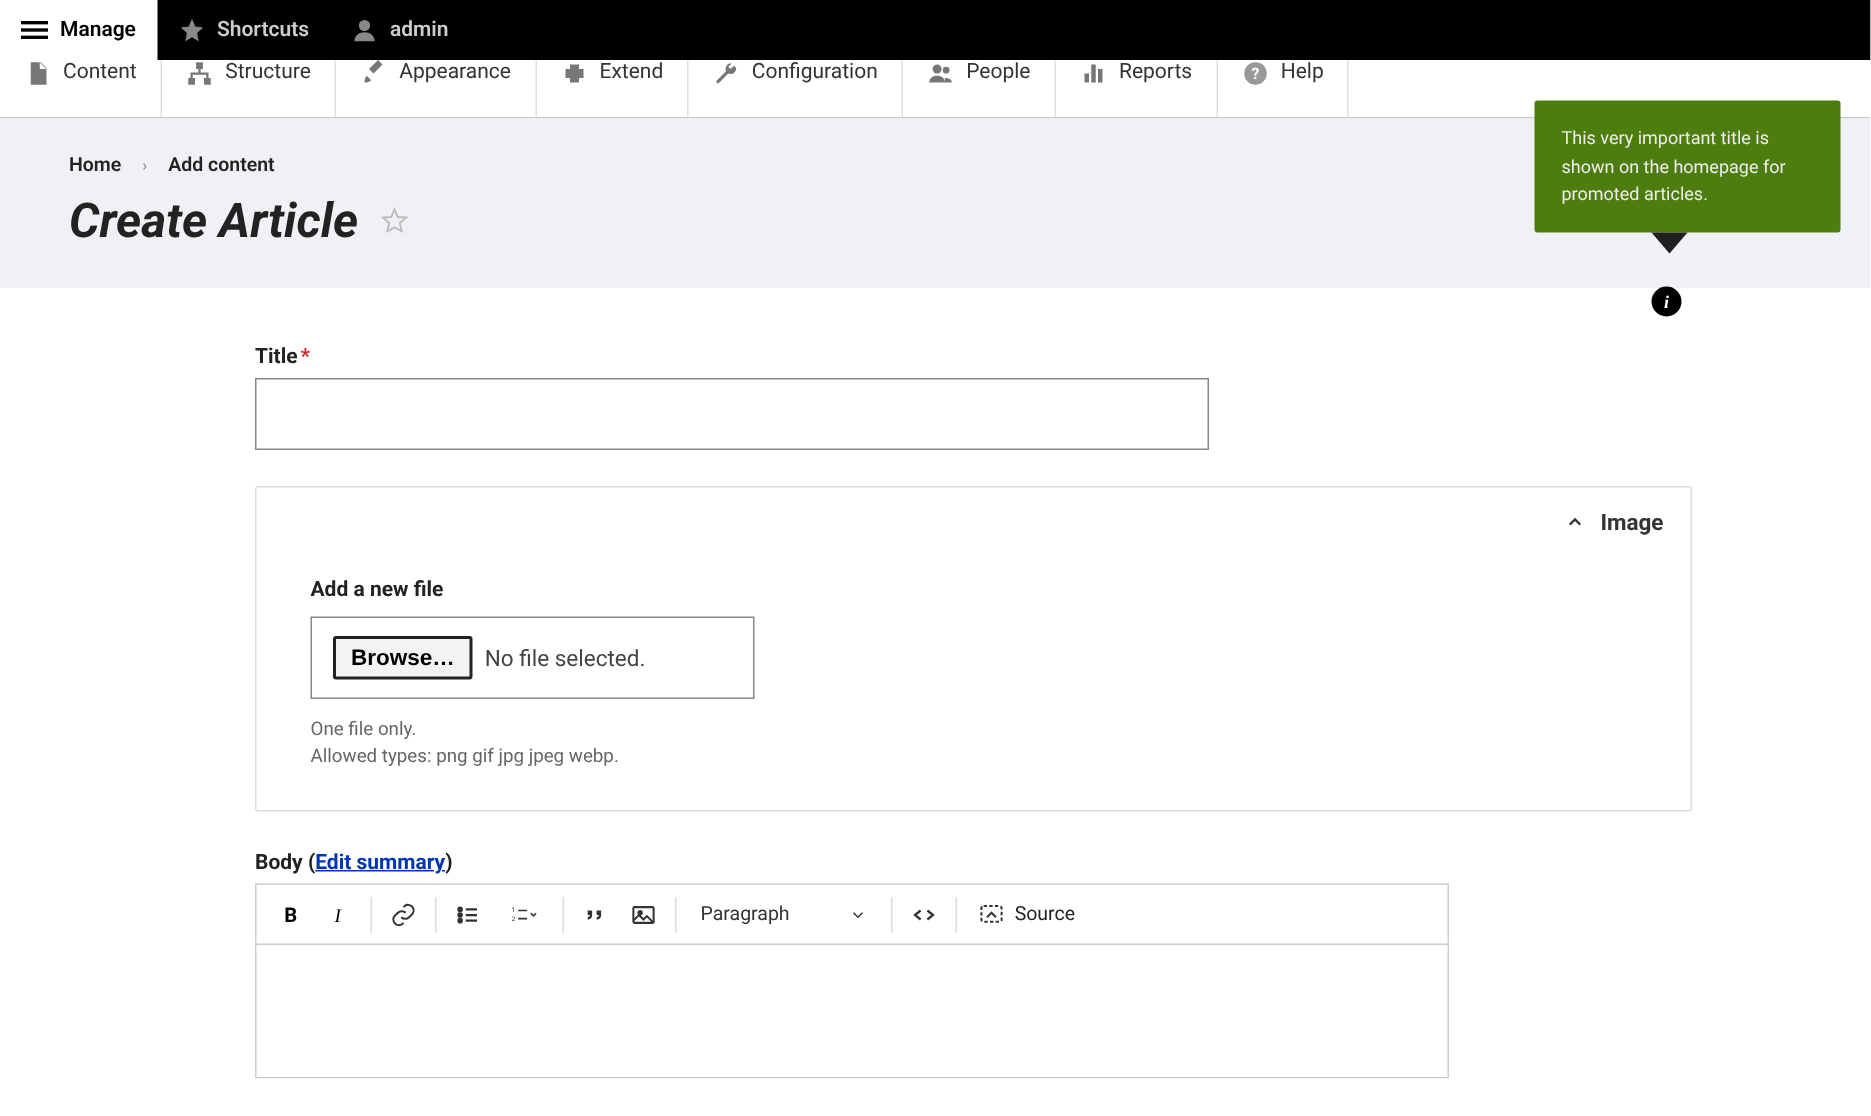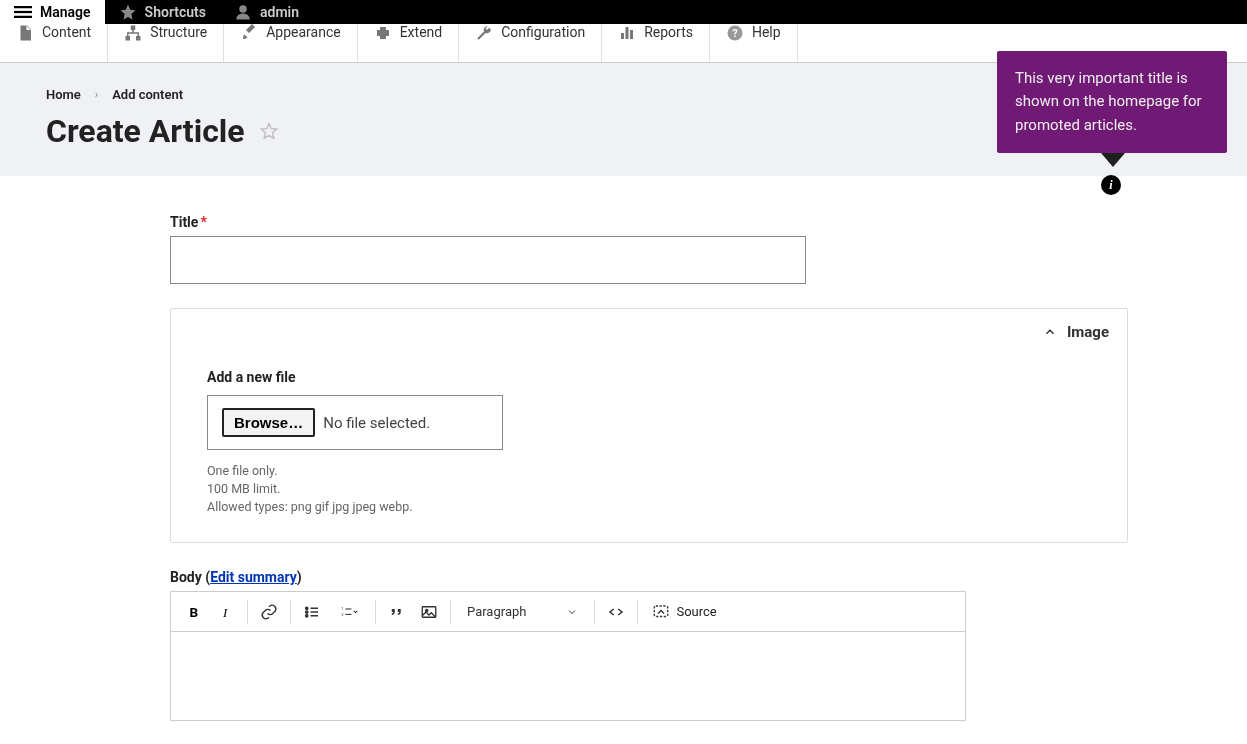--- a/index.html
+++ b/index.html
@@ -1,34 +1,34 @@
 <!DOCTYPE html>
 <html><head>
 <meta charset="utf-8">
 <style>
 * { box-sizing: border-box; margin: 0; padding: 0; }
 body { font-family: -apple-system, BlinkMacSystemFont, "Segoe UI", Roboto, sans-serif; font-size: 14px; color: #222; background: #fff; }
 
 
-.topbar { background: #000; height: 24px; display: flex; align-items: stretch; }
+.topbar { background: #000; height: 40px; display: flex; align-items: stretch; }
 .topbar-item { display: flex; align-items: center; padding: 0 14px; color: #ccc; font-weight: 600; cursor: pointer; gap: 8px; }
 .topbar-item.active { background: #fff; color: #000; }
 .topbar-item svg { width: 18px; height: 18px; }
 
 
 .toolbar { background: #fff; border-bottom: 1px solid #ccc; height: 39px; display: flex; align-items: stretch; }
 .toolbar-item { display: flex; align-items: flex-start; padding: 0 16px; gap: 8px; color: #333; cursor: pointer; border-right: 1px solid #e0e0e0; }
 .toolbar-item svg { width: 18px; height: 18px; fill: #777; }
 
 
 .header-region { background: #f0f1f5; padding: 24px 46px 26px; }
 .breadcrumb { display: flex; align-items: center; gap: 14px; font-size: 13px; margin-bottom: 10px; }
 .breadcrumb a { color: #222; text-decoration: none; font-weight: 600; }
 .breadcrumb .sep { color: #888; font-size: 11px; }
-.page-title-row { display: flex; align-items: center; gap: 14px; }
+.page-title-row { display: flex; align-items: center; gap: 14px; font-style: italic; }
 .page-title { font-size: 32px; font-weight: 700; color: #222; }
 .star-icon { width: 20px; height: 20px; color: #bbb; }
 
 
 .form-area { padding: 38px 170px 0; position: relative; }
 .field-label { font-weight: 700; font-size: 14px; margin-bottom: 6px; display: block; }
 .required { color: #d72222; margin-left: 2px; }
 .text-input { width: 636px; height: 48px; border: 1px solid #888; padding: 0 12px; font-size: 15px; }
 
 
@@ -49,21 +49,21 @@
 .ck-toolbar { border: 1px solid #ccc; border-bottom: none; height: 40px; display: flex; align-items: center; padding: 0 8px; gap: 2px; margin-top: 6px; background: #fff; }
 .ck-btn { width: 30px; height: 30px; display: flex; align-items: center; justify-content: center; cursor: pointer; border-radius: 2px; }
 .ck-btn svg { width: 18px; height: 18px; }
 .ck-sep { width: 1px; height: 24px; background: #ddd; margin: 0 4px; }
 .ck-dropdown { display: flex; align-items: center; gap: 40px; padding: 0 10px; height: 30px; cursor: pointer; font-size: 13px; color: #333; }
 .ck-source { display: flex; align-items: center; gap: 6px; padding: 0 8px; cursor: pointer; font-size: 13px; }
 .ck-editor { border: 1px solid #ccc; height: 90px; background: #fff; }
 
 
 .tooltip-wrap { position: absolute; top: -125px; right: 20px; }
-.tooltip-box { background: #701a75; color: #eee; padding: 16px 18px; width: 230px; font-size: 15px; line-height: 1.55; border-radius: 2px; }
+.tooltip-box { background: #4d7c0f; color: #eee; padding: 16px 18px; width: 204px; font-size: 12px; line-height: 1.55; border-radius: 2px; }
 .tooltip-arrow { width: 0; height: 0; border-left: 12px solid transparent; border-right: 12px solid transparent; border-top: 14px solid #1f1f1f; position: absolute; right: 102px; top: 100%; }
 .info-badge { position: absolute; top: 124px; right: 106px; width: 20px; height: 20px; background: #000; border-radius: 50%; color: #fff; display: flex; align-items: center; justify-content: center; font-weight: 700; font-size: 12px; font-family: Georgia, serif; font-style: italic; }
 </style>
 </head>
 <body>
 
 <div class="topbar">
   <div class="topbar-item active">
     <svg viewBox="0 0 24 24">
         <rect y="4" width="24" height="3" fill="#000"></rect>
@@ -113,20 +113,28 @@
     <svg viewBox="0 0 24 24">
         <path d="M4 8h4V4h8v4h4v8h-4v4H8v-4H4z"></path>
       </svg>
     <span>Extend</span>
   </div>
   <div class="toolbar-item">
     <svg viewBox="0 0 24 24">
         <path d="M21 7a5 5 0 01-7 5L5 21l-2-2 9-9a5 5 0 015-7l-3 3 2 2 3-3z"></path>
       </svg>
     <span>Configuration</span>
+  </div>
+  <div class="toolbar-item">
+    <svg viewBox="0 0 24 24">
+        <circle cx="9" cy="8" r="4"></circle>
+        <circle cx="17" cy="9" r="3"></circle>
+        <path d="M2 20c0-4 3-6 7-6s7 2 7 6zm14-4c3 0 6 1 6 4h-6"></path>
+      </svg>
+    <span>People</span>
   </div>
   <div class="toolbar-item">
     <svg viewBox="0 0 24 24">
         <rect x="4" y="12" width="4" height="8"></rect>
         <rect x="10" y="4" width="4" height="16"></rect>
         <rect x="16" y="8" width="4" height="12"></rect>
       </svg>
     <span>Reports</span>
   </div>
   <div class="toolbar-item">
@@ -176,21 +184,20 @@
       <span>Image</span>
     </div>
     <div class="details-body">
       <label class="file-label">Add a new file</label>
       <div class="file-wrap">
         <button class="browse-btn">Browse…</button>
         <span class="file-status">No file selected.</span>
       </div>
       <div class="file-hints">
         <div>One file only.</div>
-        <div>100 MB limit.</div>
         <div>Allowed types: png gif jpg jpeg webp.</div>
       </div>
     </div>
   </div>
 
   
   <div class="body-field">
     <span class="body-label">
       <span>Body</span> (<a href="#" class="edit-summary">Edit summary</a>)
     </span>

